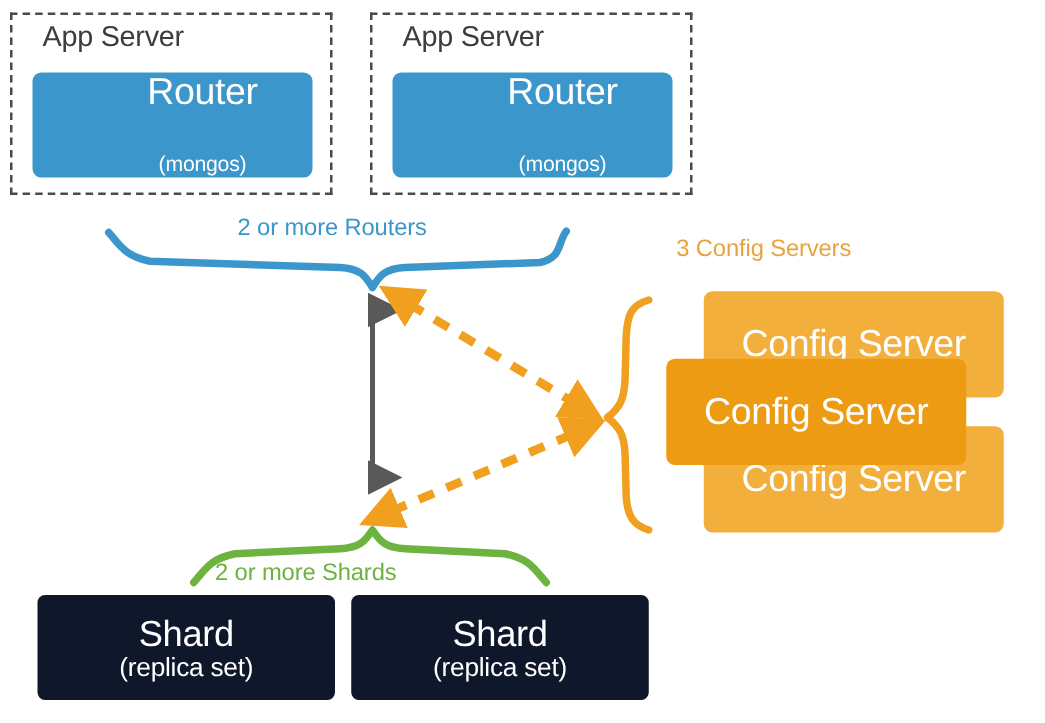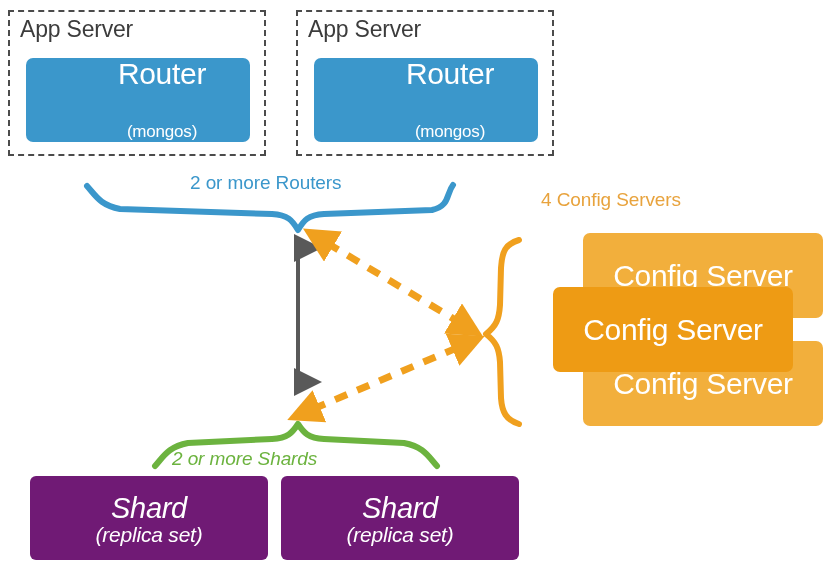--- a/index.html
+++ b/index.html
@@ -22,21 +22,21 @@
 
   
   .app-server {
     position: absolute;
     box-sizing: border-box;
     border: 2px dashed #4b4b4b;
     background: transparent;
   }
   .app-server-label {
     position: absolute;
-    left: 10px;
+    left: 24px;
     top: 4px;
     font-size: 23px;
     color: #3c3c3c;
     letter-spacing: -0.2px;
     white-space: nowrap;
   }
 
   
   .router-box {
     position: absolute;
@@ -59,49 +59,47 @@
     font-size: 17px;
     line-height: 20px;
     letter-spacing: -0.2px;
     margin-top: 32px;
   }
 
   
   .shard-box {
     position: absolute;
     box-sizing: border-box;
-    background: #701a75;
+    background: #0f172a;
     border-radius: 6px;
     display: flex;
     flex-direction: column;
     align-items: center;
     justify-content: center;
     color: #ffffff;
-    font-style: italic;
   }
   .shard-title {
     font-size: 29px;
     line-height: 32px;
     letter-spacing: -0.3px;
   }
   .shard-sub {
     font-size: 21px;
     line-height: 21px;
     letter-spacing: -0.2px;
   }
 
   
   .config-box {
     position: absolute;
     box-sizing: border-box;
     border-radius: 7px;
     color: #ffffff;
     display: flex;
     align-items: center;
-    margin-left: 20px;
   }
   .config-back {
     background: #f2af3c;
   }
   .config-front {
     background: #ee9b14;
   }
   .config-text {
     width: 100%;
     text-align: center;
@@ -111,21 +109,21 @@
   }
 
   
   .brace-label {
     position: absolute;
     white-space: nowrap;
     font-size: 19px;
     letter-spacing: -0.1px;
   }
   .label-routers { color: #3b97cb; }
-  .label-shards  { color: #6cb33f; font-style: italic; }
+  .label-shards  { color: #6cb33f; }
   .label-config  { color: #e8a33d; }
 
   
   .overlay {
     position: absolute;
     left: 0;
     top: 0;
     width: 836px;
     height: 578px;
     pointer-events: none;
@@ -230,15 +228,15 @@
 
     <g>
       <line x1="313" y1="409" x2="459" y2="347" stroke="#f0a01e" stroke-width="7" stroke-dasharray="13 11" marker-start="url(#arrowOrangeStart)" marker-end="url(#arrowOrangeEnd)"></line>
     </g>
   </svg>
 
   <span class="brace-label label-routers" style="left:190px; top:172px;">2 or more Routers</span>
 
   <span class="brace-label label-shards" style="left:172px; top:448px;">2 or more Shards</span>
 
-  <span class="brace-label label-config" style="left:541px; top:189px;">4 Config Servers</span>
+  <span class="brace-label label-config" style="left:541px; top:189px;">3 Config Servers</span>
 
 </div>
 
 </body></html>

